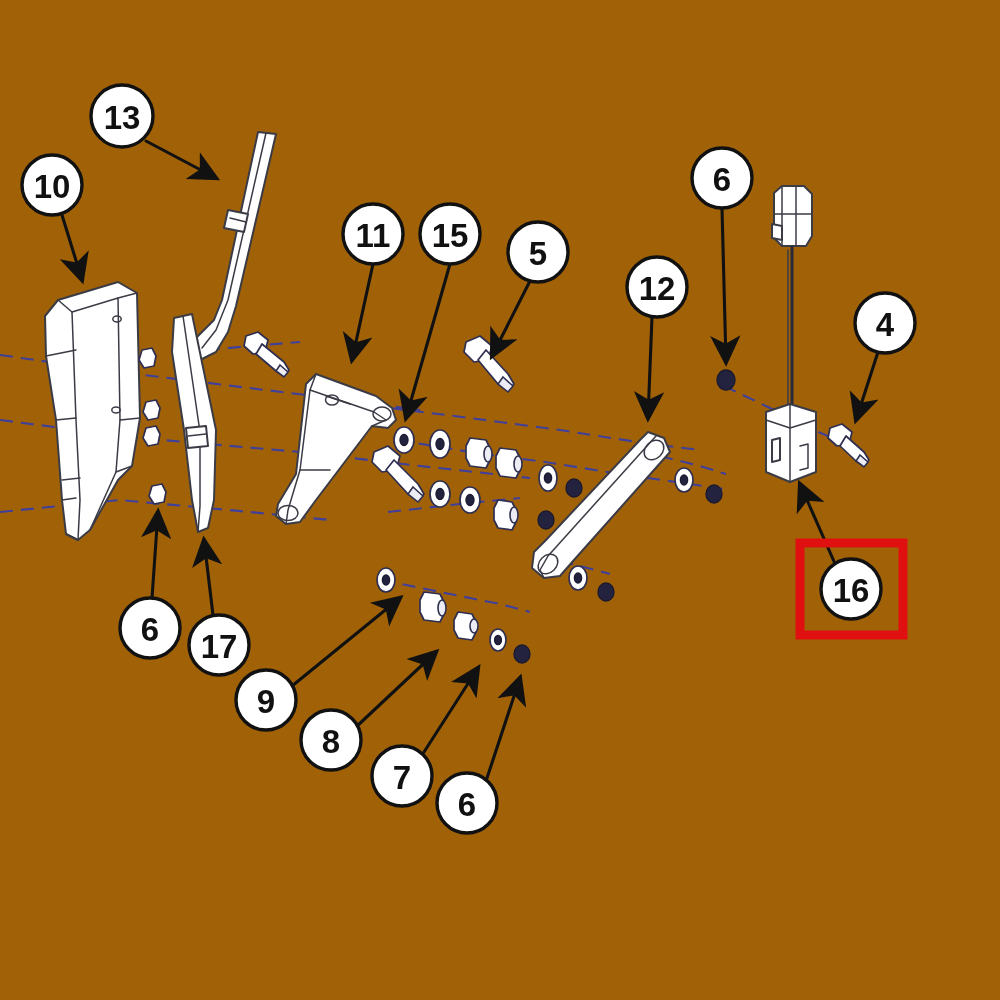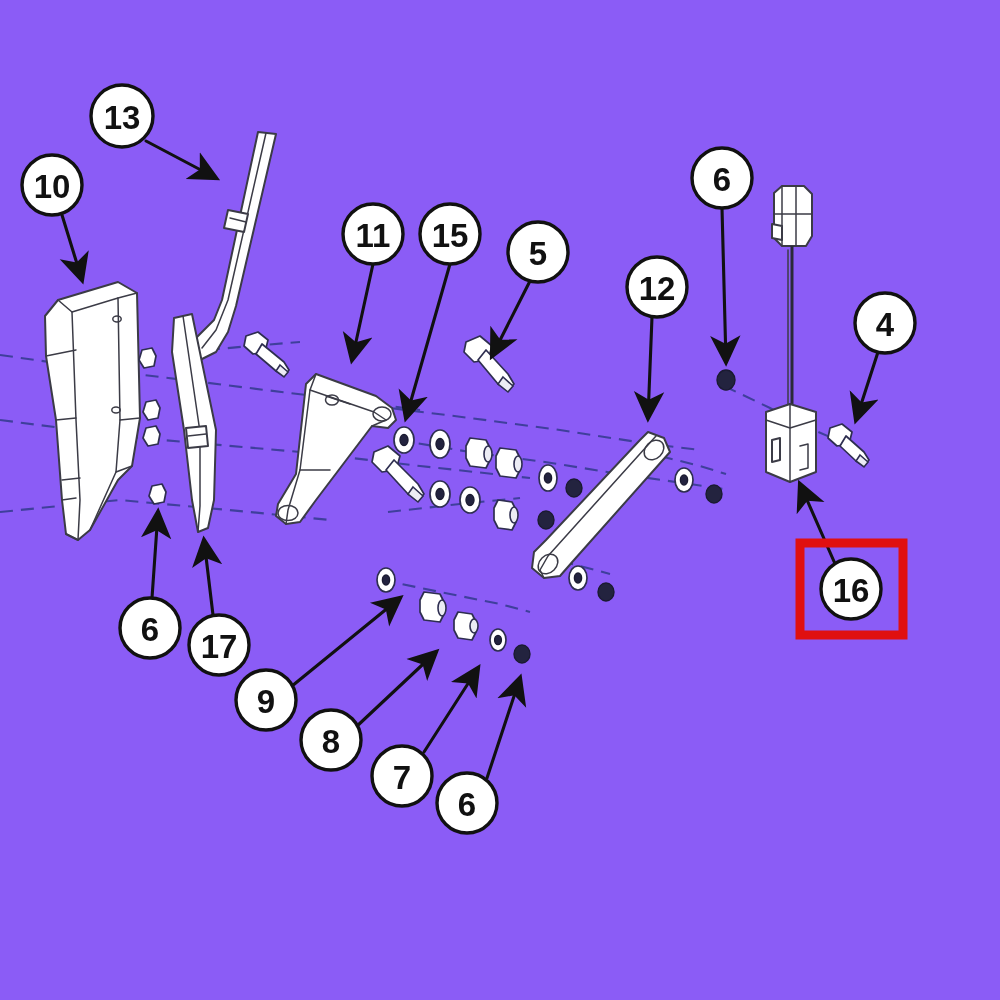--- a/index.html
+++ b/index.html
@@ -14,21 +14,21 @@
     font-family: "Liberation Sans", sans-serif;
     overflow: hidden;
     position: relative;
   }
   #diagram-root {
     position: absolute;
     left: 0;
     top: 0;
     width: 1000px;
     height: 1000px;
-    background: #8b5cf6;
+    background: #a16207;
   }
   svg#parts-svg {
     display: block;
     width: 1000px;
     height: 1000px;
   }
   .callout-circle {
     fill: #ffffff;
     stroke: #111111;
     stroke-width: 3.4;

